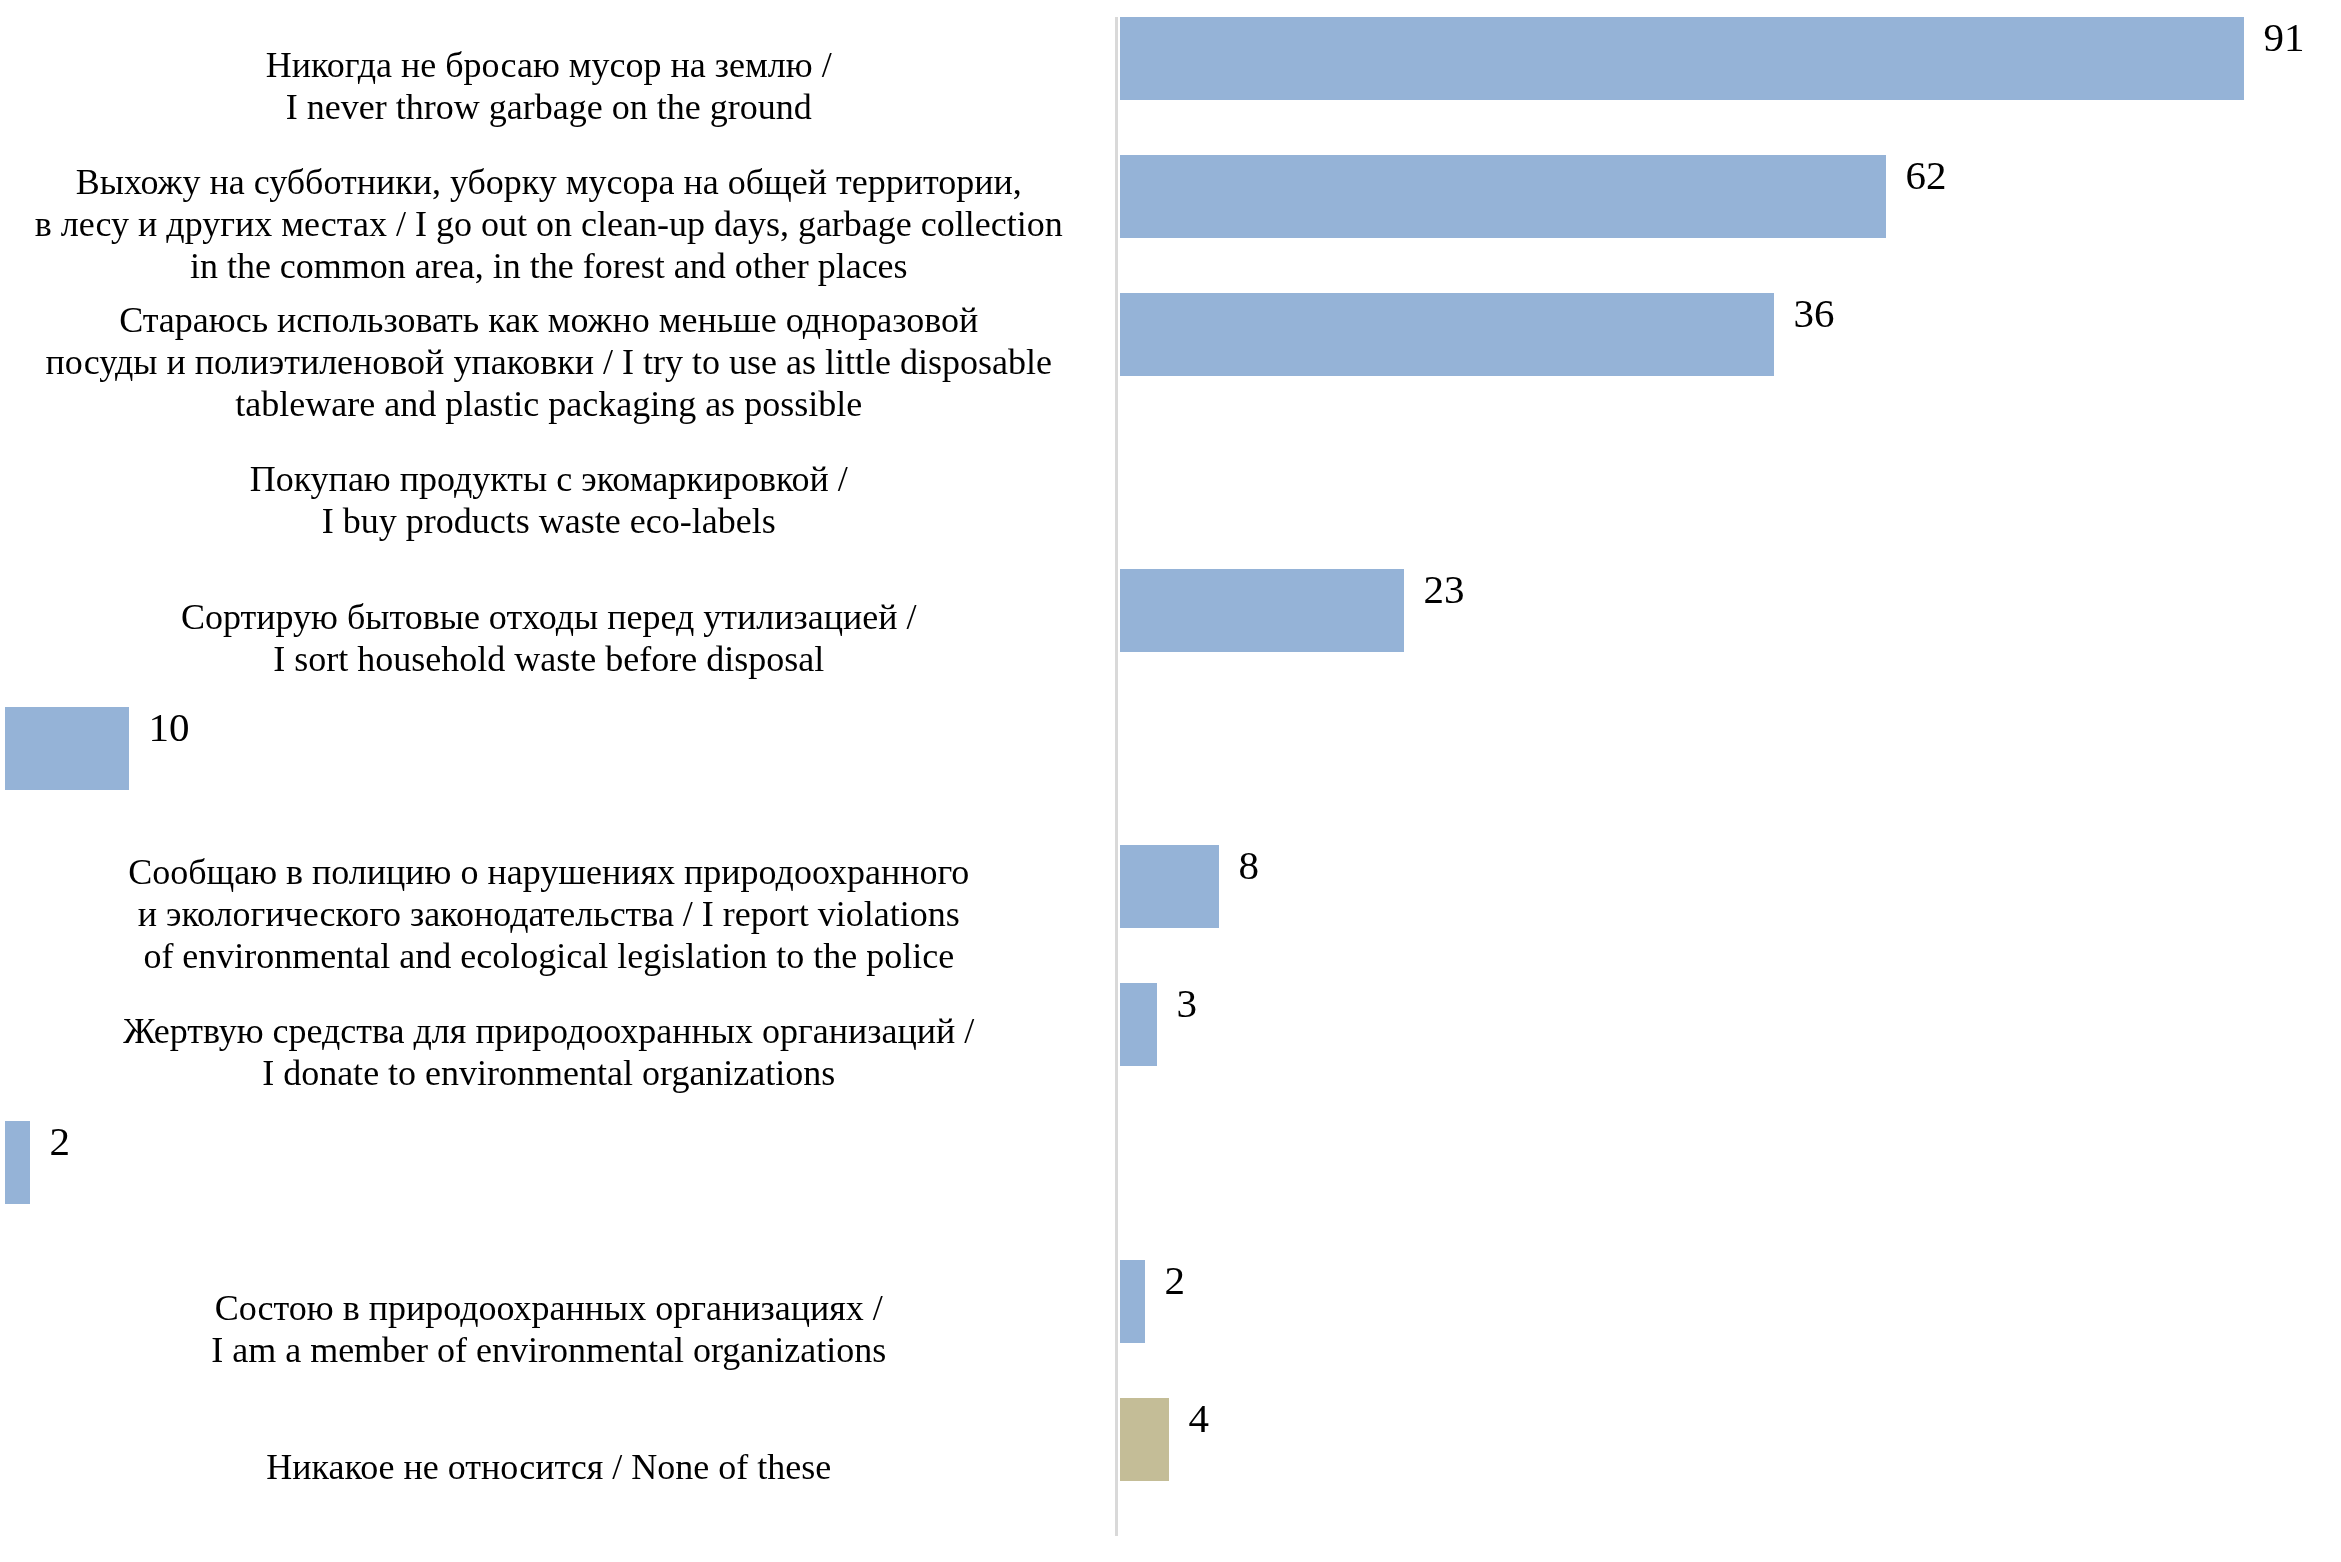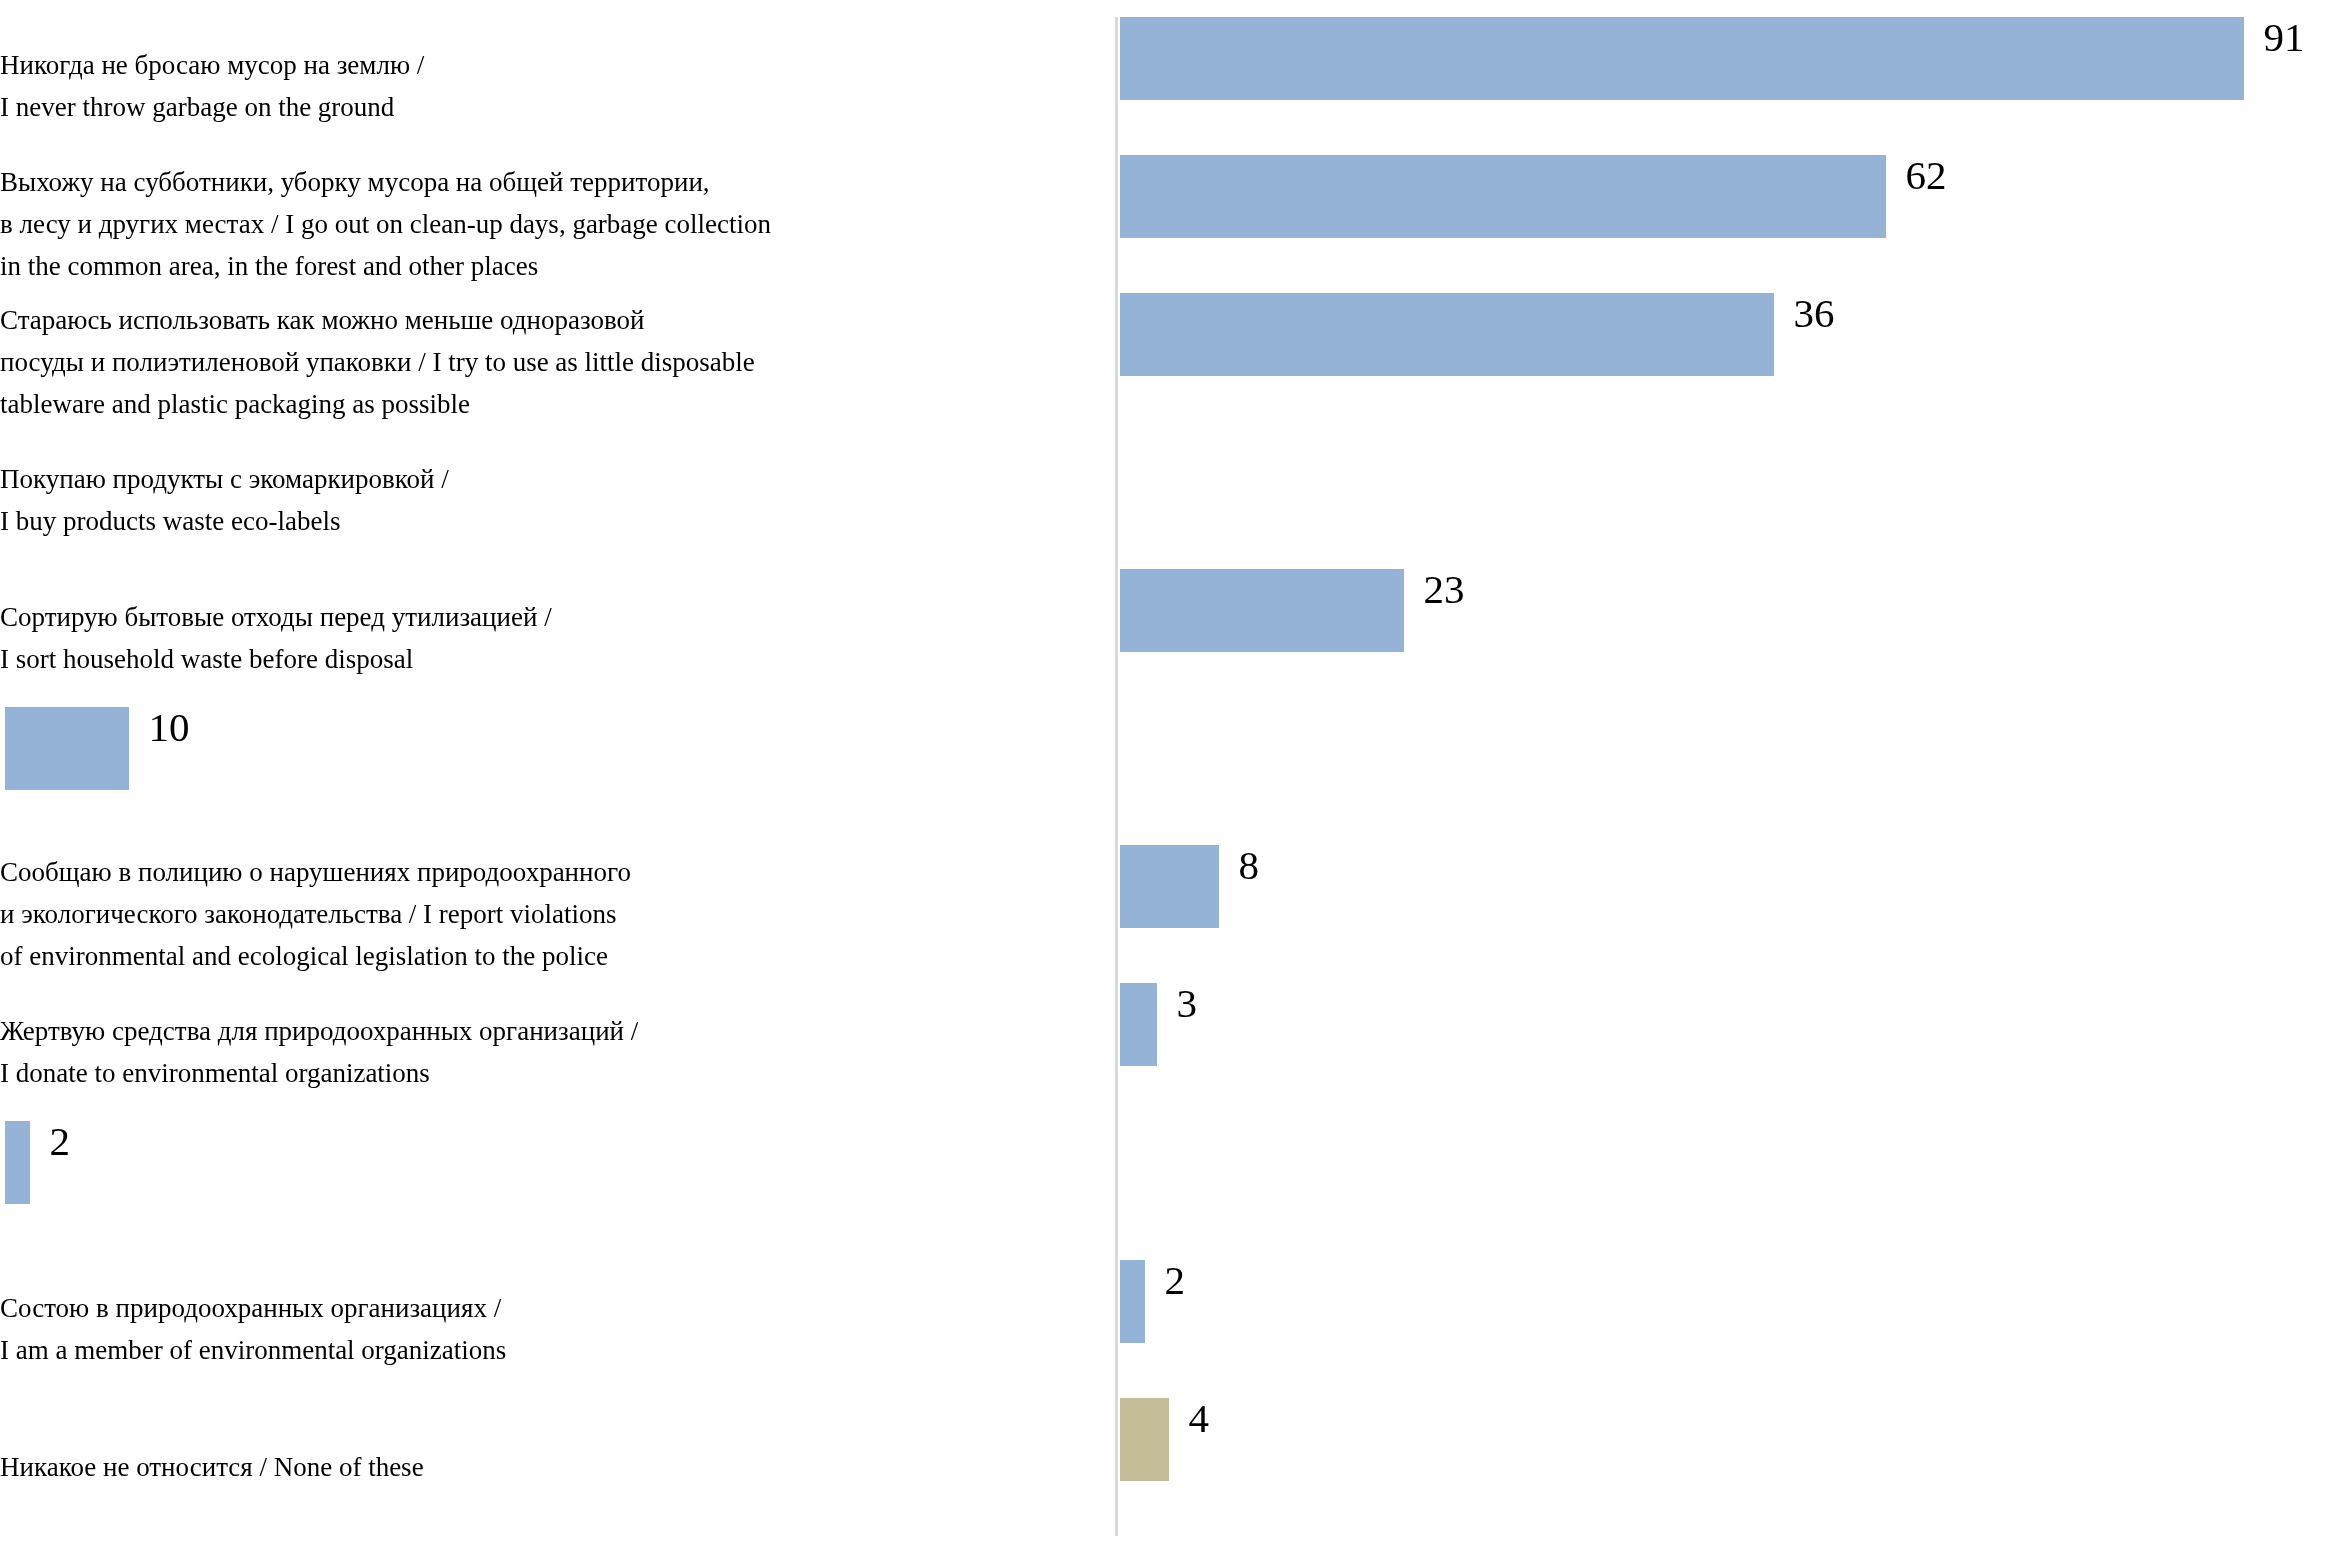--- a/index.html
+++ b/index.html
@@ -24,22 +24,22 @@
   .row {
     flex: 1 1 0;
     display: flex;
     align-items: center;
     min-height: 0;
   }
   .cat-label {
     width: 1115px;
     box-sizing: border-box;
     padding-right: 17.5px;
-    text-align: left;
-    font-size: 27px;
+    text-align: center;
+    font-size: 36px;
     line-height: 42px;
     white-space: pre-line;
     flex: none;
   }
   .bar-area {
     flex: 1 1 auto;
     height: 100%;
     display: flex;
     align-items: flex-start;
     padding-left: 4.6px;

